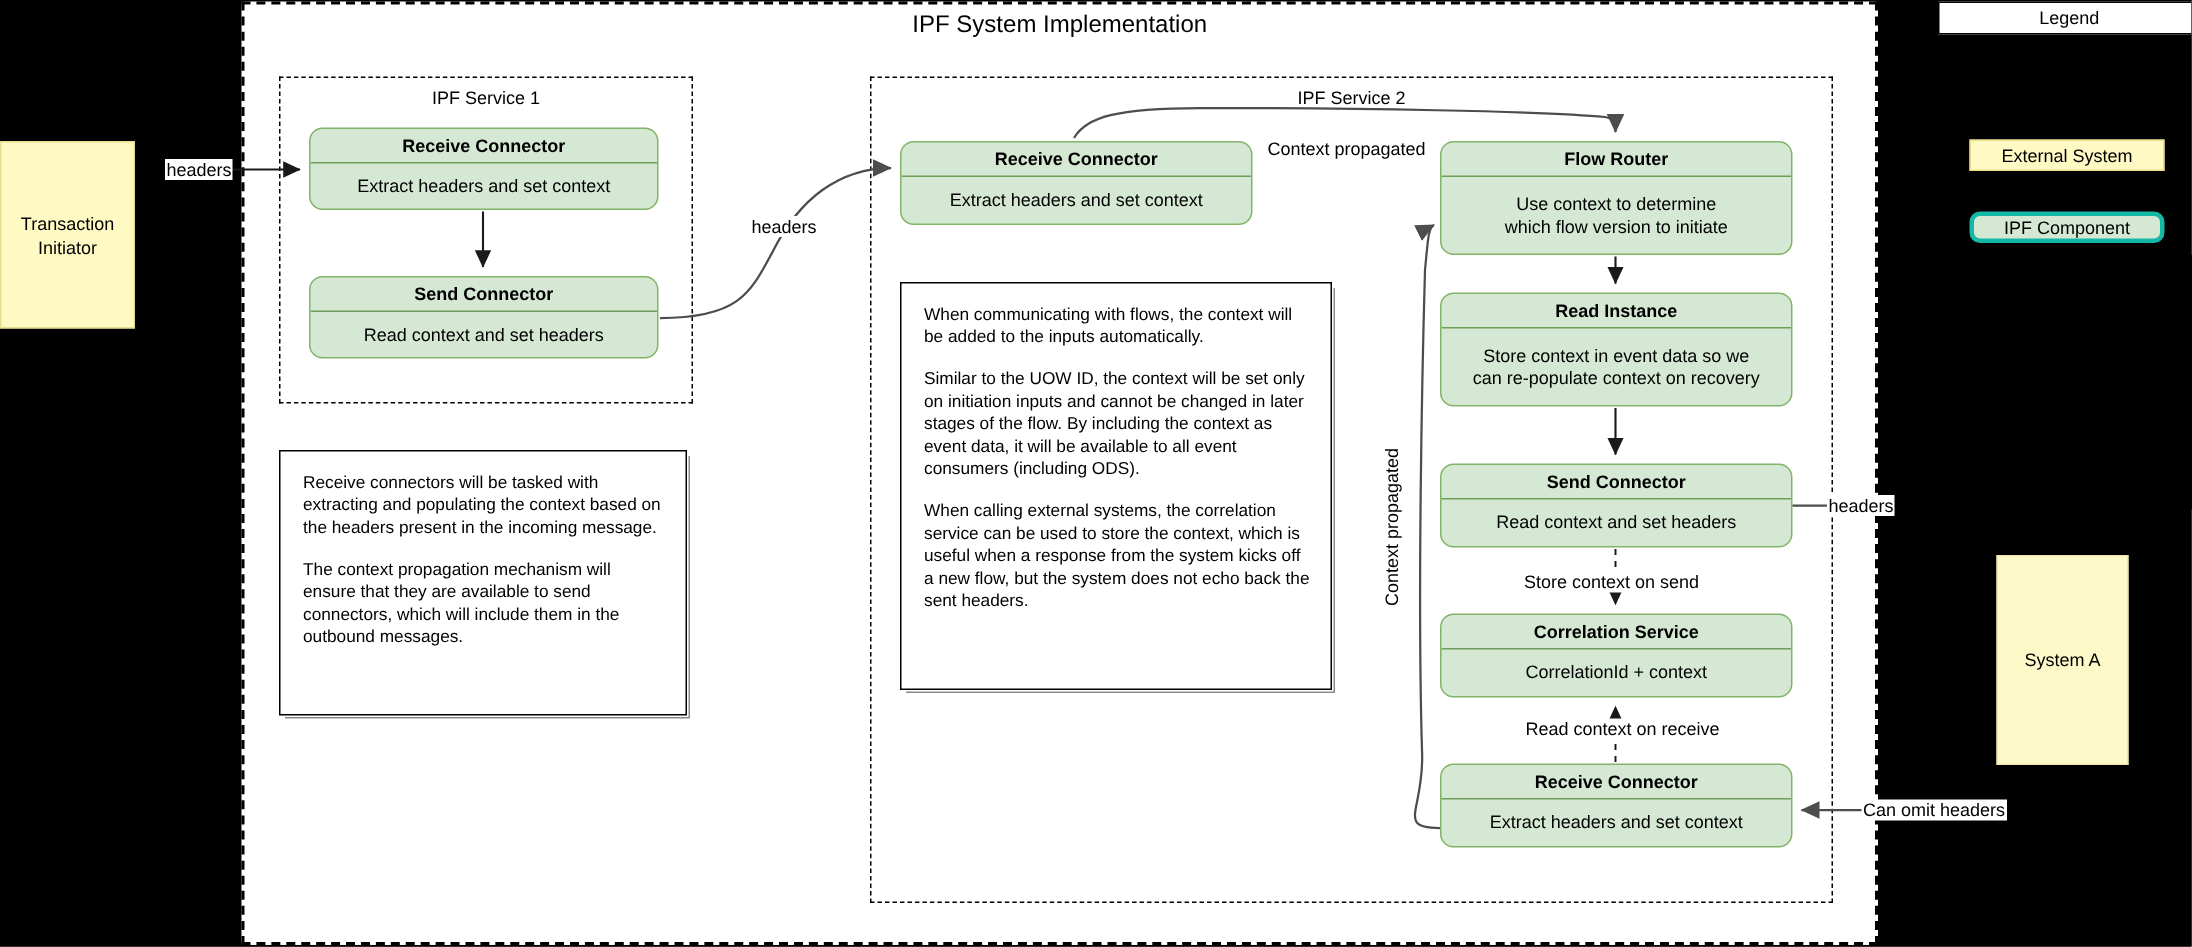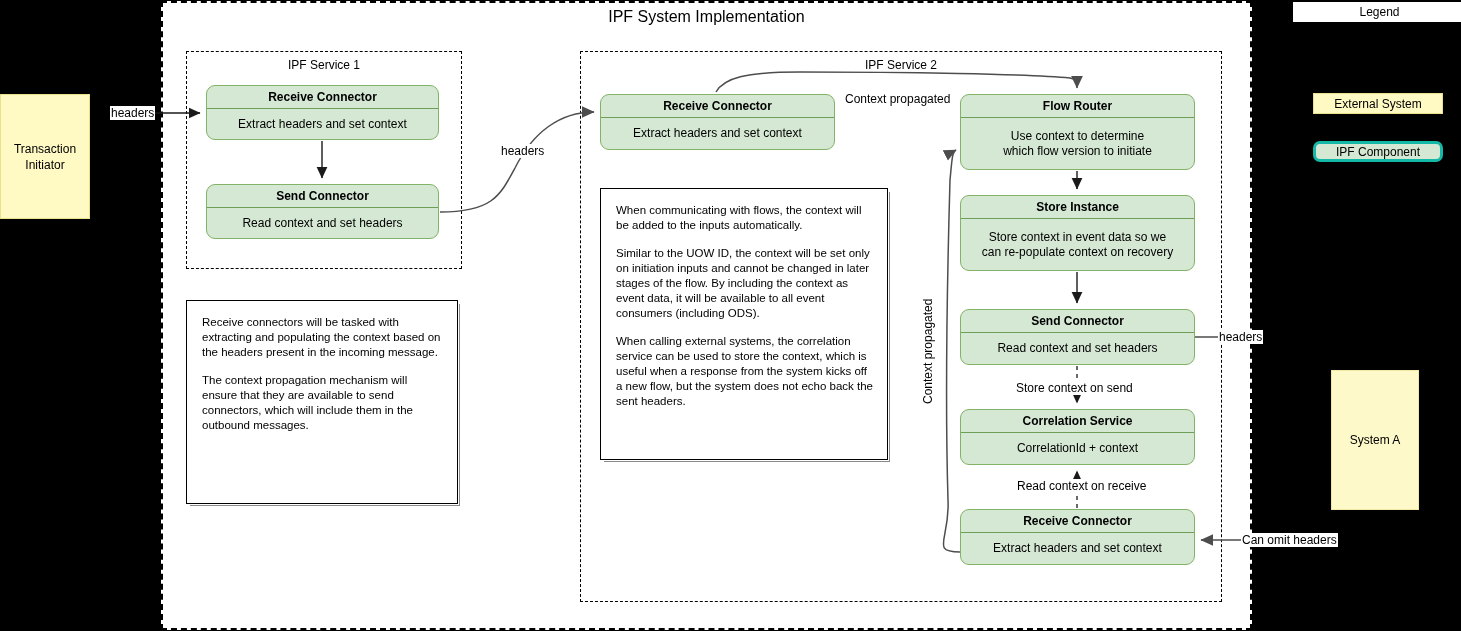--- a/index.html
+++ b/index.html
@@ -169,21 +169,21 @@
     <div class="comp-title">Flow Router</div>
     <div class="comp-body">
       <div>
         <div>Use context to determine</div>
         <div>which flow version to initiate</div>
       </div>
     </div>
   </div>
 
   <div class="abs comp" style="left:960px; top:195px; width:235px; height:76px;">
-    <div class="comp-title">Store Instance</div>
+    <div class="comp-title">Read Instance</div>
     <div class="comp-body">
       <div>
         <div>Store context in event data so we</div>
         <div>can re-populate context on recovery</div>
       </div>
     </div>
   </div>
 
   <div class="abs comp" style="left:960px; top:309px; width:235px; height:56px;">
     <div class="comp-title">Send Connector</div>
@@ -193,21 +193,21 @@
   <div class="abs comp" style="left:960px; top:409px; width:235px; height:56px;">
     <div class="comp-title">Correlation Service</div>
     <div class="comp-body">CorrelationId + context</div>
   </div>
 
   <div class="abs comp" style="left:960px; top:509px; width:235px; height:56px;">
     <div class="comp-title">Receive Connector</div>
     <div class="comp-body">Extract headers and set context</div>
   </div>
 
-  <div class="abs note" style="left:186px; top:300px; width:272px; height:204px;">
+  <div class="abs note" style="left:186px; top:300px; width:272px; height:177px;">
     <p>Receive connectors will be tasked with extracting and populating the context based on the headers present in the incoming message.</p>
     <p>The context propagation mechanism will ensure that they are available to send connectors, which will include them in the outbound messages.</p>
   </div>
 
   <div class="abs note" style="left:600px; top:188px; width:288px; height:272px;">
     <p>When communicating with flows, the context will be added to the inputs automatically.</p>
     <p>Similar to the UOW ID, the context will be set only on initiation inputs and cannot be changed in later stages of the flow. By including the context as event data, it will be available to all event consumers (including ODS).</p>
     <p>When calling external systems, the correlation service can be used to store the context, which is useful when a response from the system kicks off a new flow, but the system does not echo back the sent headers.</p>
   </div>
 

